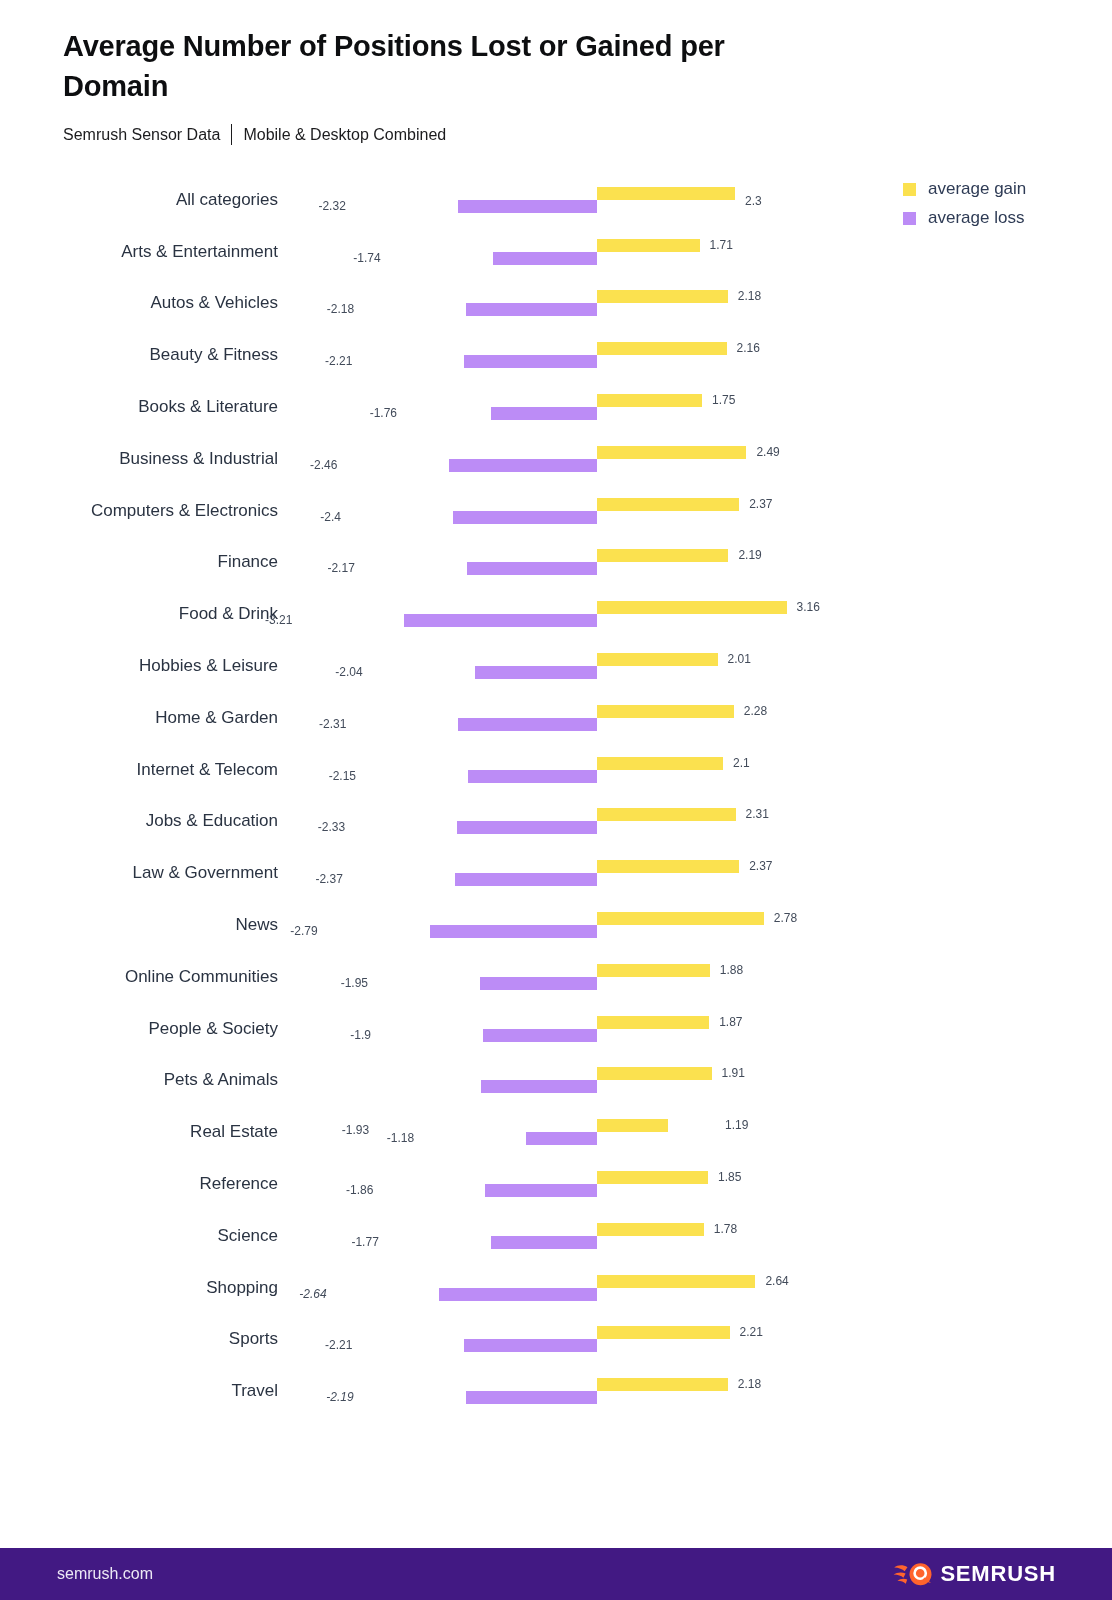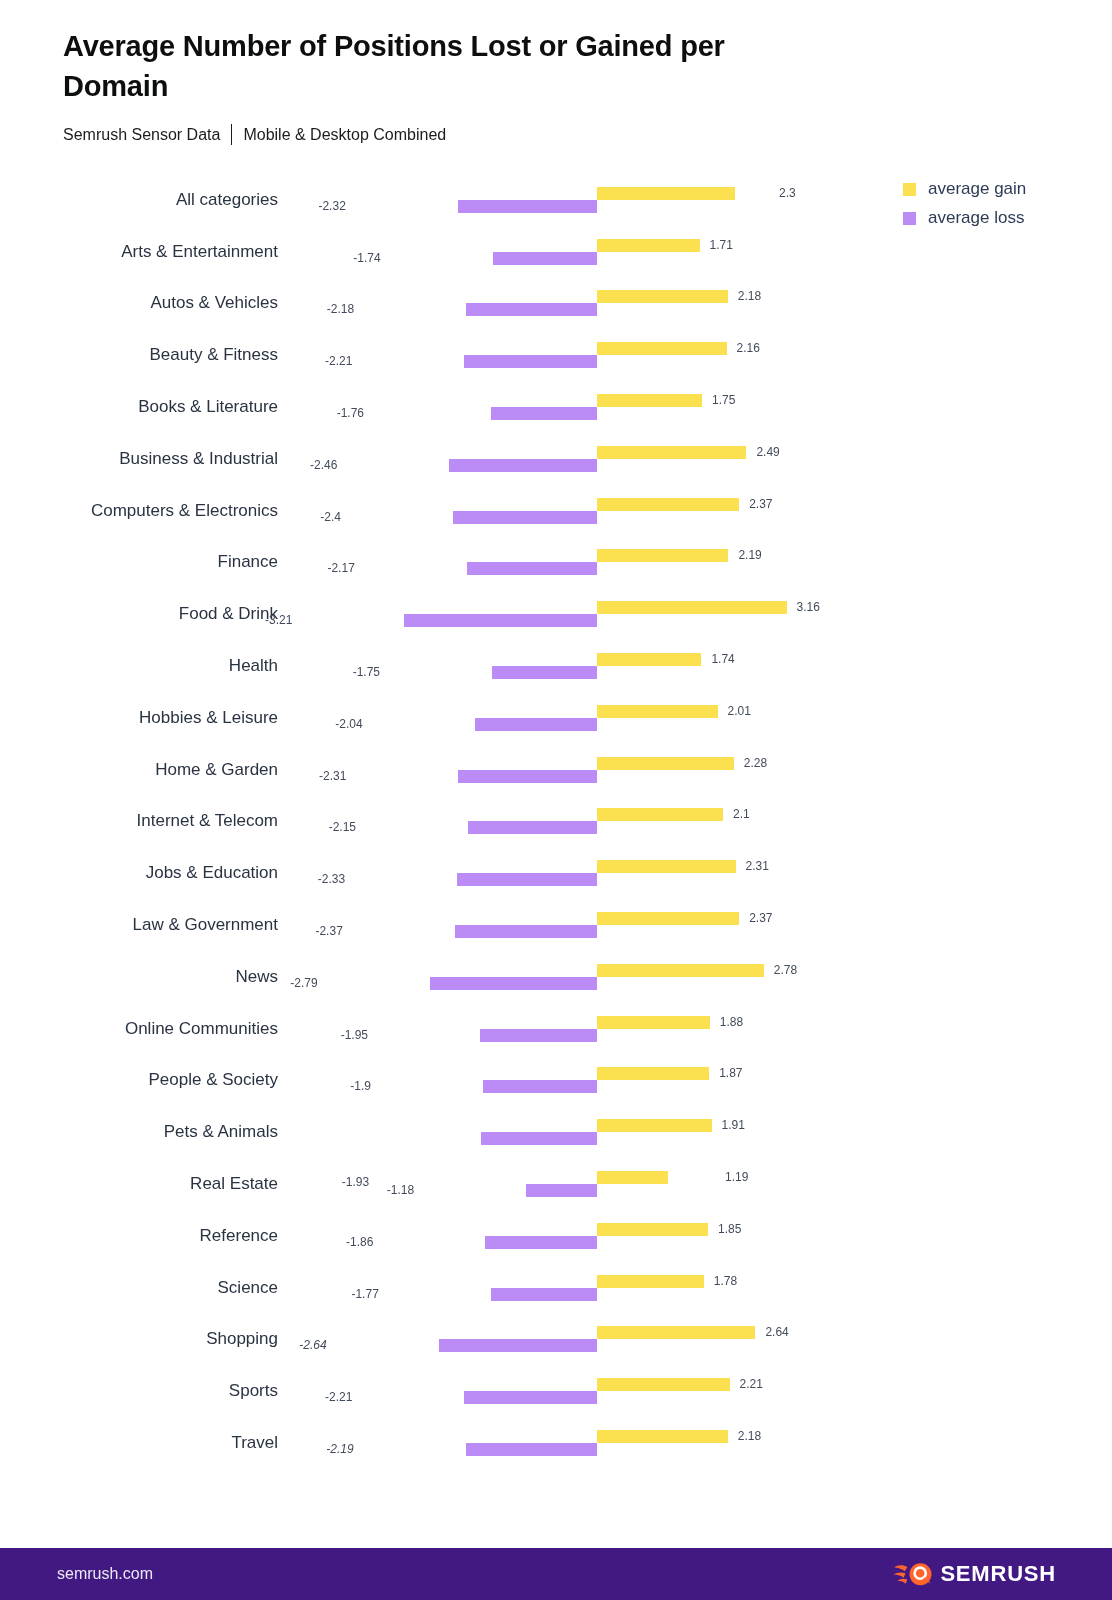--- a/index.html
+++ b/index.html
@@ -79,21 +79,21 @@
       <span class="legend-swatch" style="background: rgb(188, 140, 246);"></span>
       <span class="legend-label">average loss</span>
     </div>
   </div>
 
   <div class="chart" id="chart">
       <div class="row">
         <div class="cat-label">All categories</div>
         <div class="bar gain" style="left: 597px; width: 138px; background: rgb(251, 225, 79);"></div>
         <div class="bar loss" style="left: 457.8px; width: 139.2px; background: rgb(188, 140, 246);"></div>
-        <div class="val gain" style="left: 779px;">2.3</div>
+        <div class="val gain" style="left: 745px; margin-top: 8px;">2.3</div>
         <div class="val loss" style="right: 662.2px;">-2.32</div>
       </div>
       <div class="row">
         <div class="cat-label">Arts &amp; Entertainment</div>
         <div class="bar gain" style="left: 597px; width: 102.6px; background: rgb(251, 225, 79);"></div>
         <div class="bar loss" style="left: 492.6px; width: 104.4px; background: rgb(188, 140, 246);"></div>
         <div class="val gain" style="left: 709.6px;">1.71</div>
         <div class="val loss" style="right: 627.4px;">-1.74</div>
       </div>
       <div class="row">
@@ -108,21 +108,21 @@
         <div class="bar gain" style="left: 597px; width: 129.6px; background: rgb(251, 225, 79);"></div>
         <div class="bar loss" style="left: 464.4px; width: 132.6px; background: rgb(188, 140, 246);"></div>
         <div class="val gain" style="left: 736.6px;">2.16</div>
         <div class="val loss" style="right: 655.6px;">-2.21</div>
       </div>
       <div class="row">
         <div class="cat-label">Books &amp; Literature</div>
         <div class="bar gain" style="left: 597px; width: 105px; background: rgb(251, 225, 79);"></div>
         <div class="bar loss" style="left: 491.4px; width: 105.6px; background: rgb(188, 140, 246);"></div>
         <div class="val gain" style="left: 712px;">1.75</div>
-        <div class="val loss" style="right: 644px;">-1.76</div>
+        <div class="val loss" style="right: 611px;">-1.76</div>
       </div>
       <div class="row">
         <div class="cat-label">Business &amp; Industrial</div>
         <div class="bar gain" style="left: 597px; width: 149.4px; background: rgb(251, 225, 79);"></div>
         <div class="bar loss" style="left: 449.4px; width: 147.6px; background: rgb(188, 140, 246);"></div>
         <div class="val gain" style="left: 756.4px;">2.49</div>
         <div class="val loss" style="right: 670.6px;">-2.46</div>
       </div>
       <div class="row">
         <div class="cat-label">Computers &amp; Electronics</div>
@@ -137,27 +137,20 @@
         <div class="bar loss" style="left: 466.8px; width: 130.2px; background: rgb(188, 140, 246);"></div>
         <div class="val gain" style="left: 738.4px;">2.19</div>
         <div class="val loss" style="right: 653.2px;">-2.17</div>
       </div>
       <div class="row">
         <div class="cat-label">Food &amp; Drink</div>
         <div class="bar gain" style="left: 597px; width: 189.6px; background: rgb(251, 225, 79);"></div>
         <div class="bar loss" style="left: 404.4px; width: 192.6px; background: rgb(188, 140, 246);"></div>
         <div class="val gain" style="left: 796.6px;">3.16</div>
         <div class="val loss" style="right: 715.6px;">-3.21</div>
-      </div>
-      <div class="row">
-        <div class="cat-label">Health</div>
-        <div class="bar gain" style="left: 597px; width: 104.4px; background: rgb(251, 225, 79);"></div>
-        <div class="bar loss" style="left: 492px; width: 105px; background: rgb(188, 140, 246);"></div>
-        <div class="val gain" style="left: 711.4px;">1.74</div>
-        <div class="val loss" style="right: 628px;">-1.75</div>
       </div>
       <div class="row">
         <div class="cat-label">Hobbies &amp; Leisure</div>
         <div class="bar gain" style="left: 597px; width: 120.6px; background: rgb(251, 225, 79);"></div>
         <div class="bar loss" style="left: 474.6px; width: 122.4px; background: rgb(188, 140, 246);"></div>
         <div class="val gain" style="left: 727.6px;">2.01</div>
         <div class="val loss" style="right: 645.4px;">-2.04</div>
       </div>
       <div class="row">
         <div class="cat-label">Home &amp; Garden</div>

